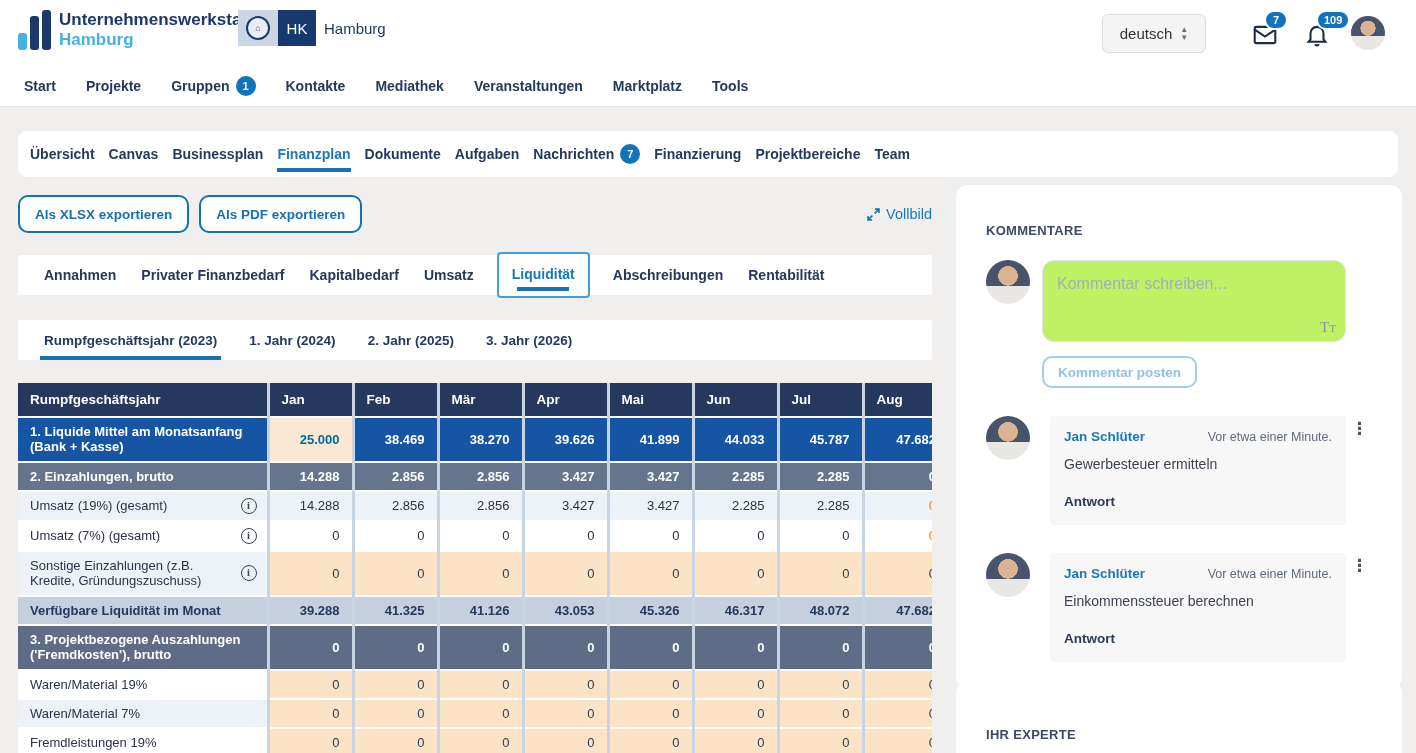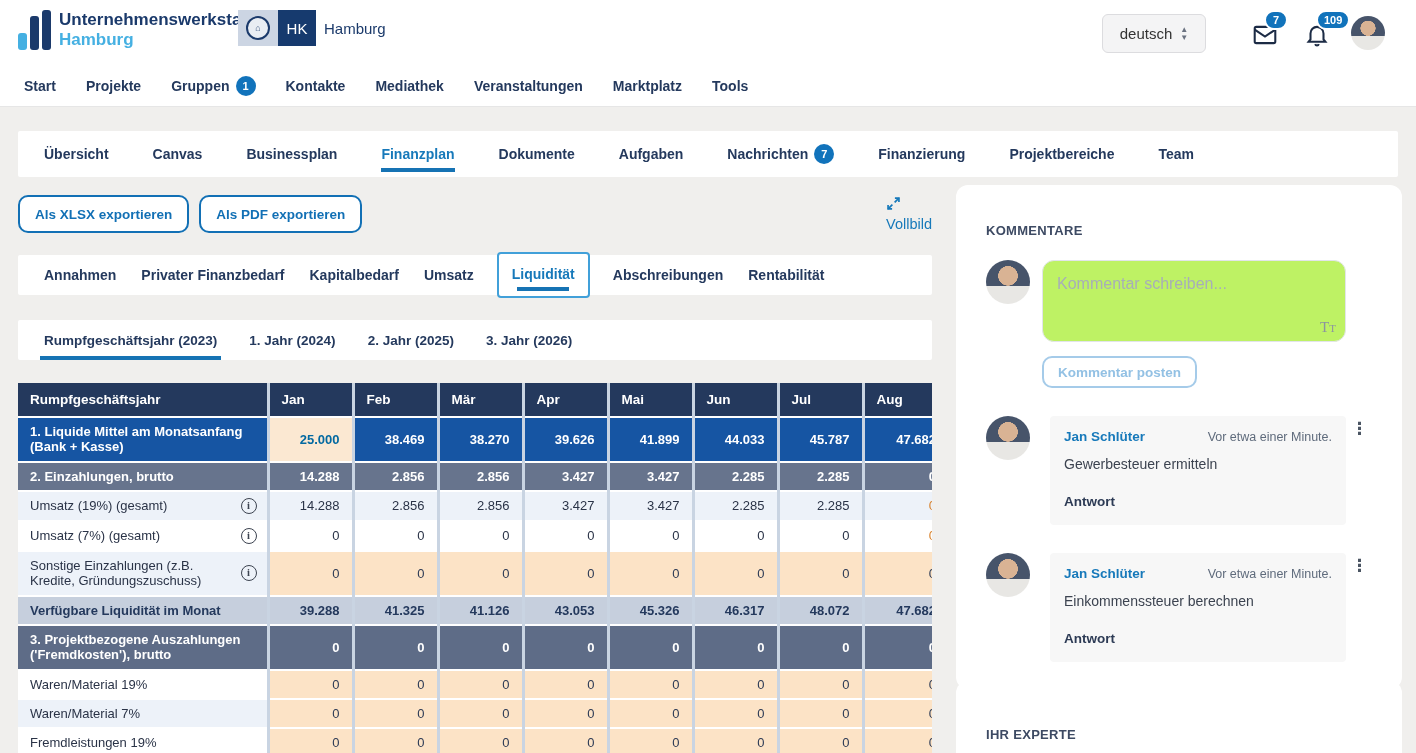--- a/index.html
+++ b/index.html
@@ -33,29 +33,29 @@
     background:
       radial-gradient(circle at 50% 36%, #d9b394 0 27%, rgba(0,0,0,0) 28%),
       linear-gradient(180deg, #47546a 0 58%, #e8e7e4 58% 100%);
     background-color:#47546a; }
   .header-avatar { position:absolute; left:1351px; top:16px; width:34px; height:34px; cursor:pointer; }
   .main-nav { position:absolute; left:24px; top:76px; display:flex; gap:30px; font-size:14px; font-weight:bold; }
   .main-nav .nav-item { display:flex; align-items:center; gap:6px; color:#24395d; cursor:pointer; }
   .mini-badge { min-width:20px; height:20px; padding:0 5px; background:#1173bb; color:#fff; border-radius:10px; font-size:11px; font-weight:bold; display:flex; align-items:center; justify-content:center; }
 
   
-  .project-bar { position:absolute; left:18px; top:131px; width:1380px; height:46px; background:#fff; border-radius:2px; display:flex; align-items:center; gap:44px; padding:0 26px; font-size:14px; font-weight:bold; }
+  .project-bar { position:absolute; left:18px; top:131px; width:1380px; height:46px; background:#fff; border-radius:9px; display:flex; align-items:center; gap:14px; padding:0 12px; font-size:14px; font-weight:bold; }
   .project-bar .pitem { position:relative; display:flex; align-items:center; gap:6px; color:#24395d; cursor:pointer; height:100%; }
   .project-bar .pitem.active { color:#1779ba; }
   .project-bar .pitem.active::after { content:""; position:absolute; left:0; right:0; bottom:5px; height:4px; background:#1673b4; }
 
   
   .toolbar { position:absolute; left:18px; top:194px; width:914px; height:40px; display:flex; align-items:center; gap:10px; }
   .export-btn { height:38px; padding:0 15px; background:#fff; border:2.5px solid #1270b5; border-radius:10px; color:#1270b5; font-weight:bold; font-size:13.5px; cursor:pointer; font-family:inherit; }
-  .fullscreen-link { margin-left:auto; display:flex; align-items:flex-start; gap:5px; color:#1779ba; font-size:14.5px; cursor:pointer;flex-direction:column; }
+  .fullscreen-link { margin-left:auto; display:flex; align-items:center; gap:5px; color:#1779ba; font-size:14.5px; cursor:pointer; }
 
   
   .plan-tabs { position:absolute; left:18px; top:255px; width:914px; height:40px; background:#fff; border-radius:2px; display:flex; align-items:center; gap:25px; padding:0 26px; font-size:14px; font-weight:bold; }
   .plan-tabs .tab { color:#24395d; cursor:pointer; white-space:nowrap; }
   .plan-tabs .tab.active { position:relative; border:2px solid #41a0d9; border-radius:4px; background:#fff; color:#1779ba; padding:12px 13px 14px; margin:-6px -2px; }
   .plan-tabs .tab.active::after { content:""; position:absolute; left:50%; transform:translateX(-50%); bottom:5px; width:52px; height:4px; background:#1673b4; }
 
   
   .year-tabs { position:absolute; left:18px; top:320px; width:914px; height:40px; background:#fff; border-radius:2px; display:flex; align-items:stretch; gap:32px; padding:0 26px; font-size:13.5px; font-weight:bold; }
   .year-tabs .ytab { position:relative; display:flex; align-items:center; color:#24395d; cursor:pointer; }

